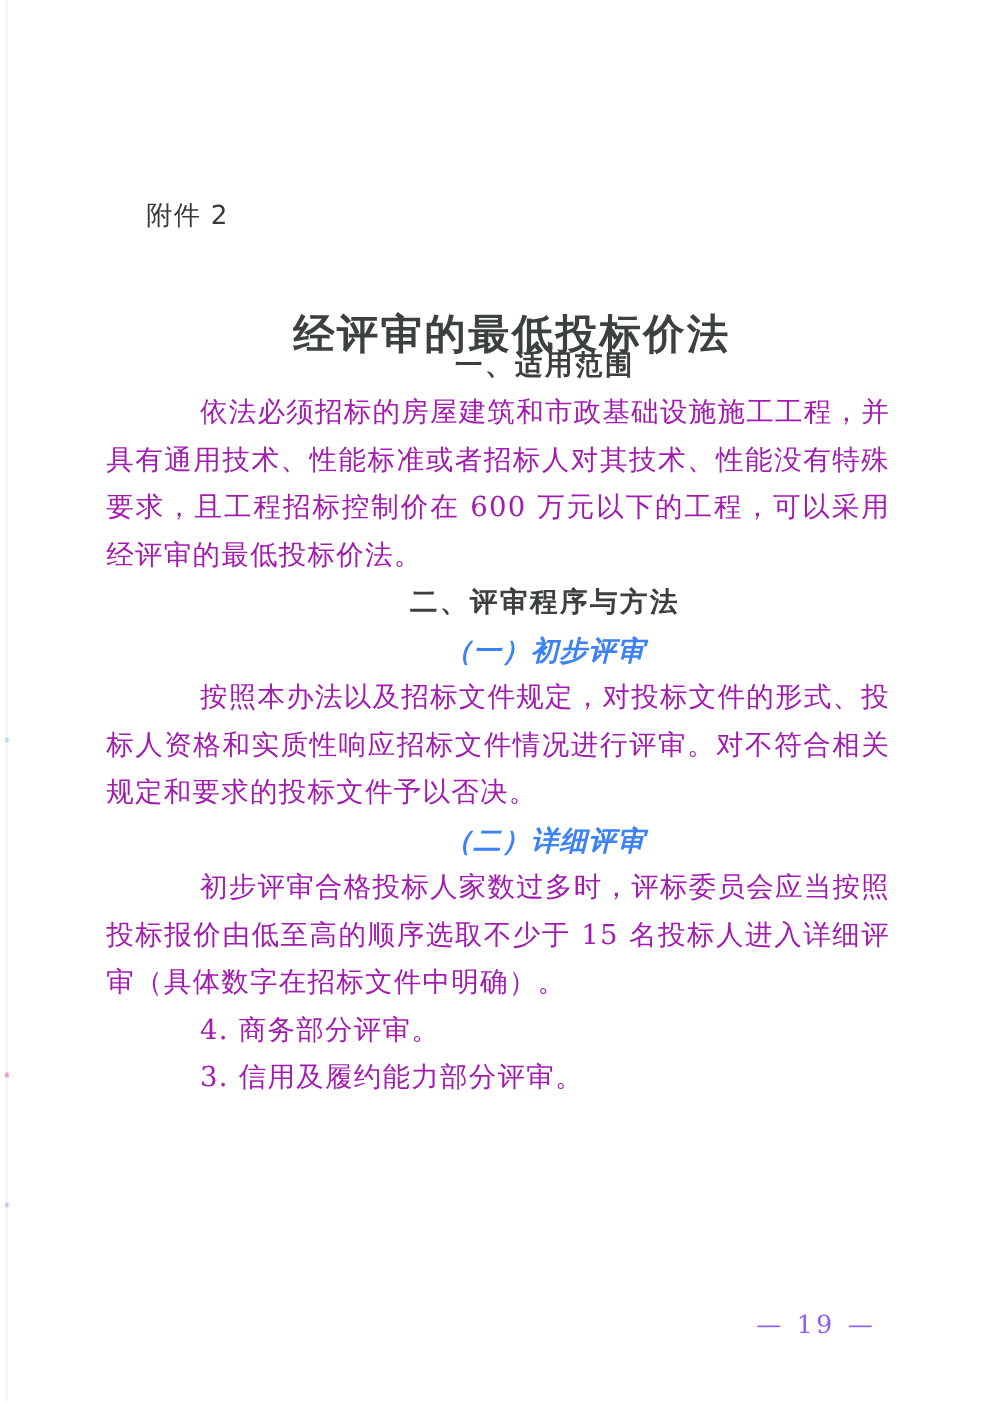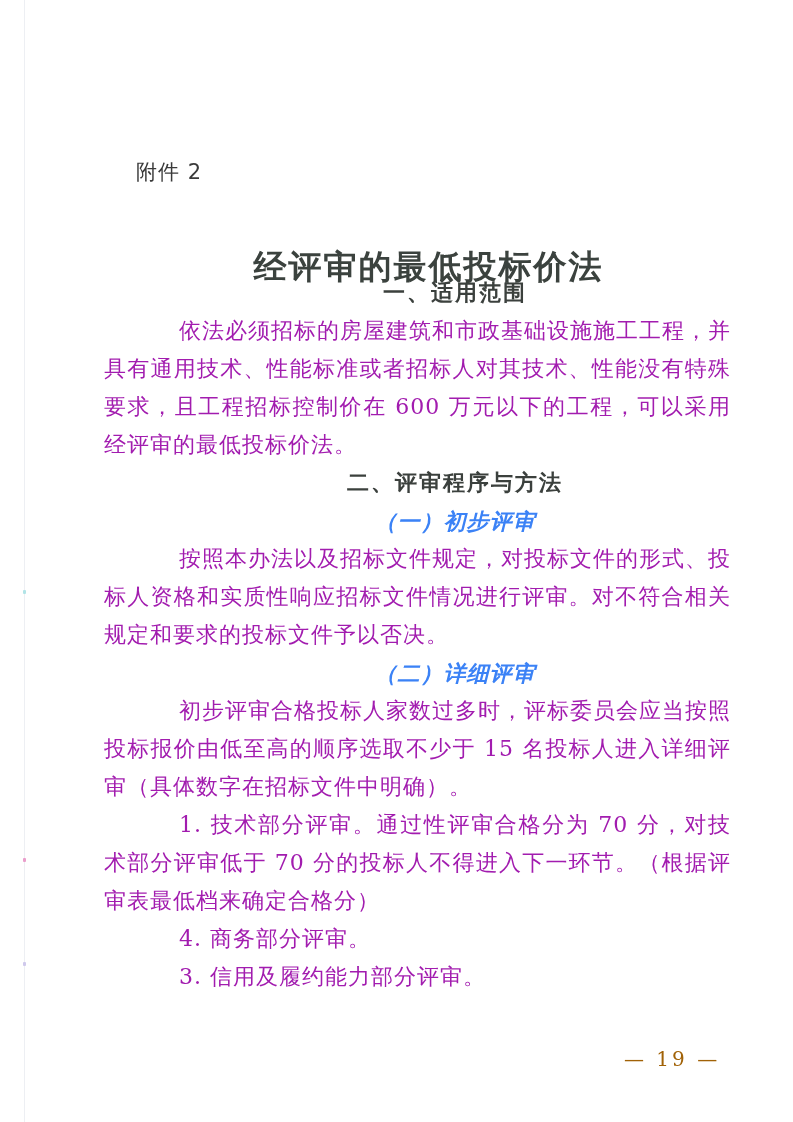--- a/index.html
+++ b/index.html
@@ -8,21 +8,20 @@
     background: #ffffff;
   }
   .page {
     position: relative;
     width: 719px;
     height: 1122px;
     background: #ffffff;
     overflow: hidden;
     font-family: "DejaVu Serif", "Liberation Serif", serif;
     color: #333333;
-    margin-left: 19px;
   }
   
   .scan-edge {
     position: absolute;
     left: 5px;
     top: 0;
     bottom: 0;
     width: 1px;
     background: #edeff3;
   }
@@ -96,21 +95,21 @@
     letter-spacing: 1px;
     text-indent: 75px;
     color: #3b82f6;
   }
   .page-number {
     position: absolute;
     top: 1047px;
     left: 605px;
     font-size: 20px;
     letter-spacing: 3px;
-    color: #a16207;
+    color: #8b5cf6;
     white-space: nowrap;
   }
 </style>
 </head>
 <body>
 
 <div class="page">
 
   <div class="scan-edge"></div>
   <div class="scan-speck speck-cyan"></div>
@@ -130,21 +129,20 @@
     <h2 class="section-heading">二、评审程序与方法</h2>
 
     <h3 class="subsection-heading">（一）初步评审</h3>
 
     <p>按照本办法以及招标文件规定，对投标文件的形式、投标人资格和实质性响应招标文件情况进行评审。对不符合相关规定和要求的投标文件予以否决。</p>
 
     <h3 class="subsection-heading">（二）详细评审</h3>
 
     <p>初步评审合格投标人家数过多时，评标委员会应当按照投标报价由低至高的顺序选取不少于 15 名投标人进入详细评审（具体数字在招标文件中明确）。</p>
 
-    <p>1. 技术部分评审。通过性评审合格分为 70 分，对技术部分评审低于 70 分的投标人不得进入下一环节。（根据评审表最低档来确定合格分）</p>
 
     <p>4. 商务部分评审。</p>
 
     <p>3. 信用及履约能力部分评审。</p>
 
 
   </div>
 
   <div class="page-number">— 19 —</div>
 

